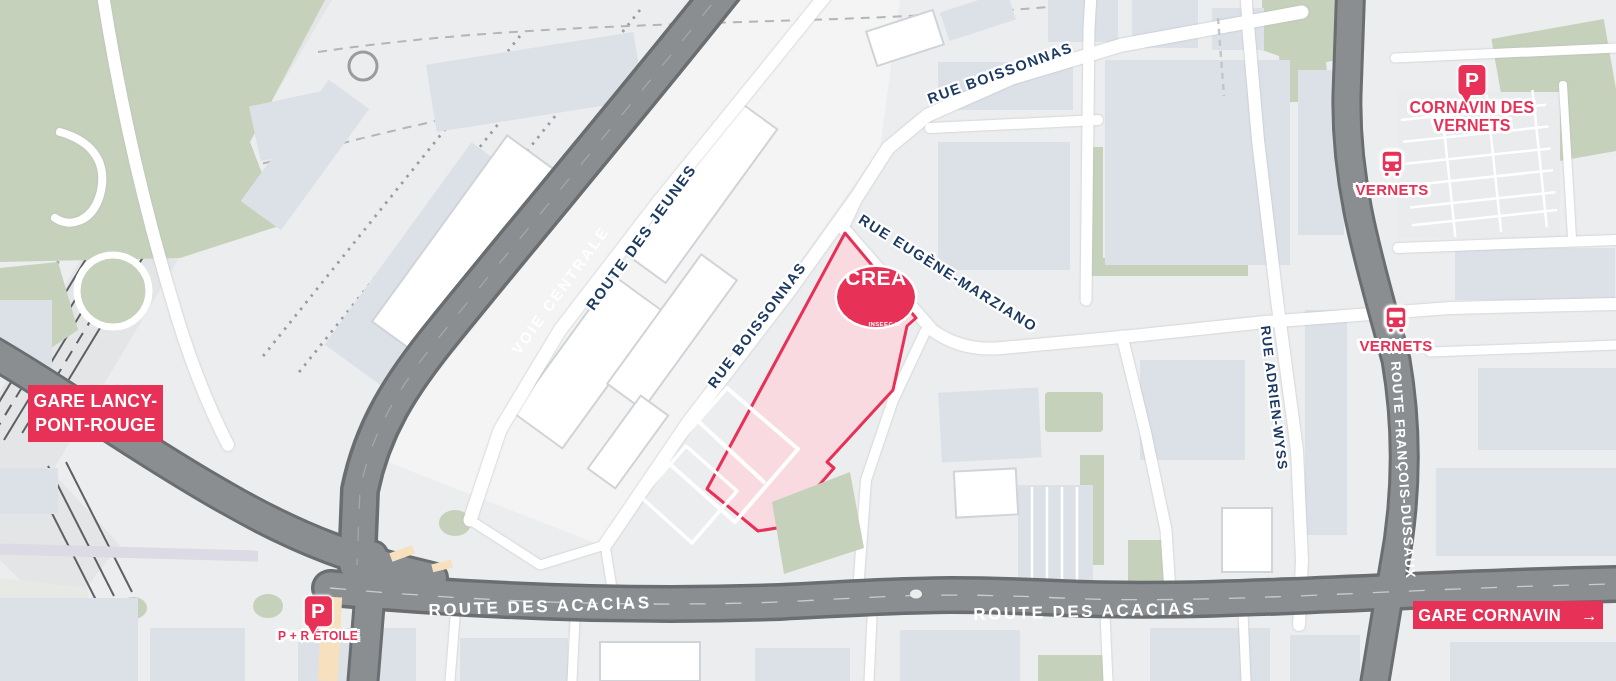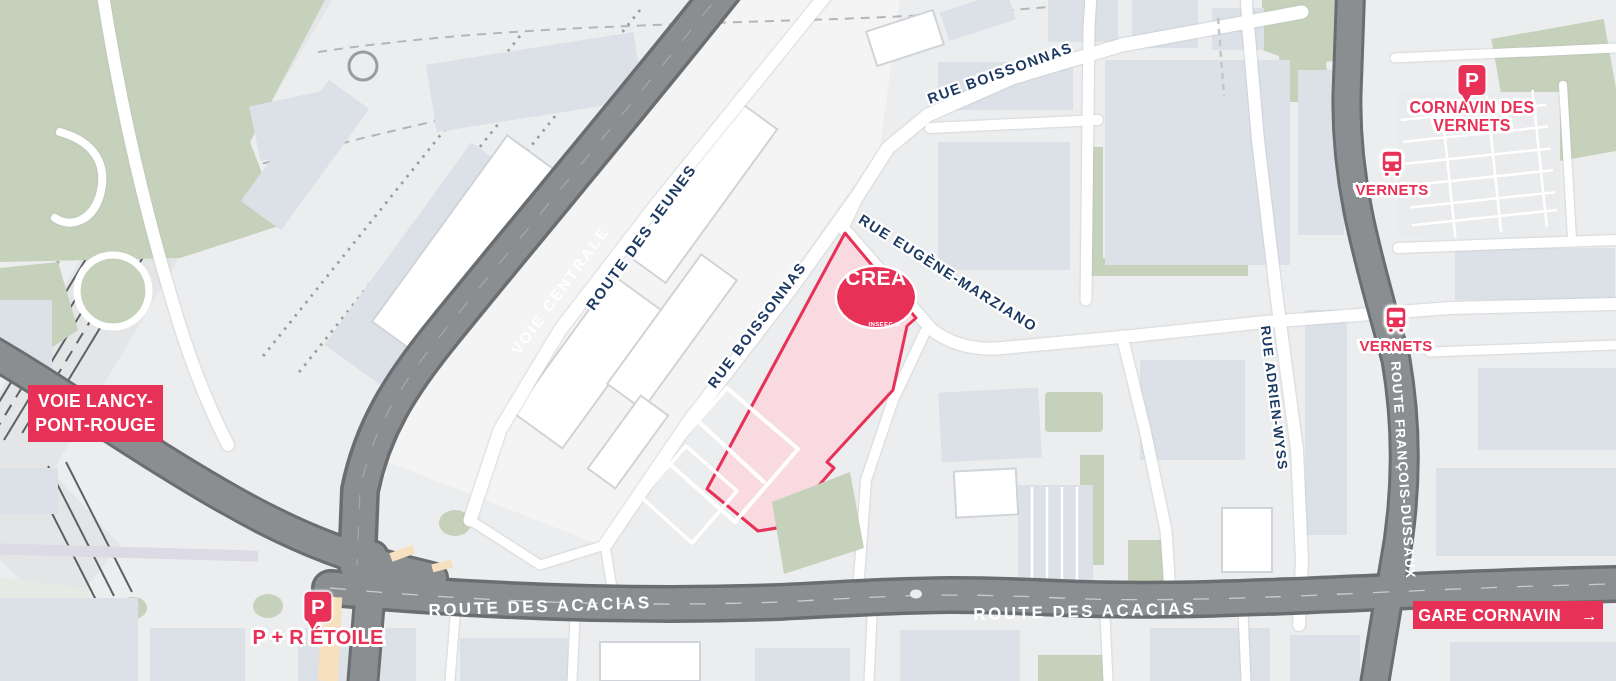--- a/index.html
+++ b/index.html
@@ -292,26 +292,26 @@
     <rect x="5.5" y="22" width="5" height="4.5" rx="1.5" fill="#e73157" stroke="#fff" stroke-width="1.6"></rect>
     <rect x="15.5" y="22" width="5" height="4.5" rx="1.5" fill="#e73157" stroke="#fff" stroke-width="1.6"></rect>
   </svg>
   <div class="poi-label" style="font-size:15px">VERNETS</div>
 </div>
 
 <div class="poi" style="left:318px;top:620px">
   <div class="p-icon">
     <span>P</span>
   </div>
-  <div class="poi-label" style="font-size:20px">P + R ÉTOILE</div>
+  <div class="poi-label" style="font-size:12px">P + R ÉTOILE</div>
 </div>
 
 
 <div class="badge" id="badge-gare-lancy">
-  <span>VOIE LANCY-</span>
+  <span>GARE LANCY-</span>
   <span>PONT-ROUGE</span>
 </div>
 
 <div class="badge" id="badge-gare-cornavin">
   <span>GARE CORNAVIN</span>
   <span>→</span>
 </div>
 
 </div>
 

